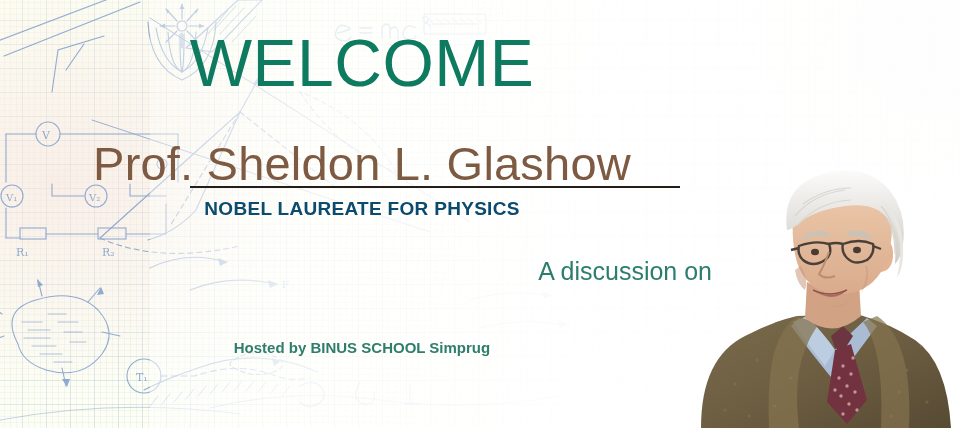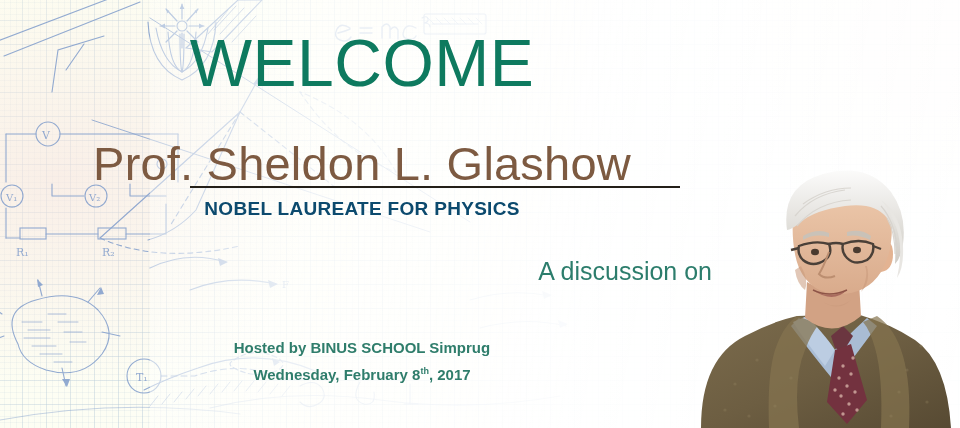--- a/index.html
+++ b/index.html
@@ -349,16 +349,15 @@
   </div>
 
 
   <div class="content">
     <div class="welcome">WELCOME</div>
     <div class="name">Prof. Sheldon L. Glashow</div>
     <div class="rule"></div>
     <div class="laureate">NOBEL LAUREATE FOR PHYSICS</div>
     <div class="discussion">A discussion on</div>
     <div class="hosted">Hosted by BINUS SCHOOL Simprug</div>
-    <div class="date"><span>Wednesday, February 8</span><sup>th</sup><span>, 2017</span></div>
   </div>
 
 </div>
 
 </body></html>

